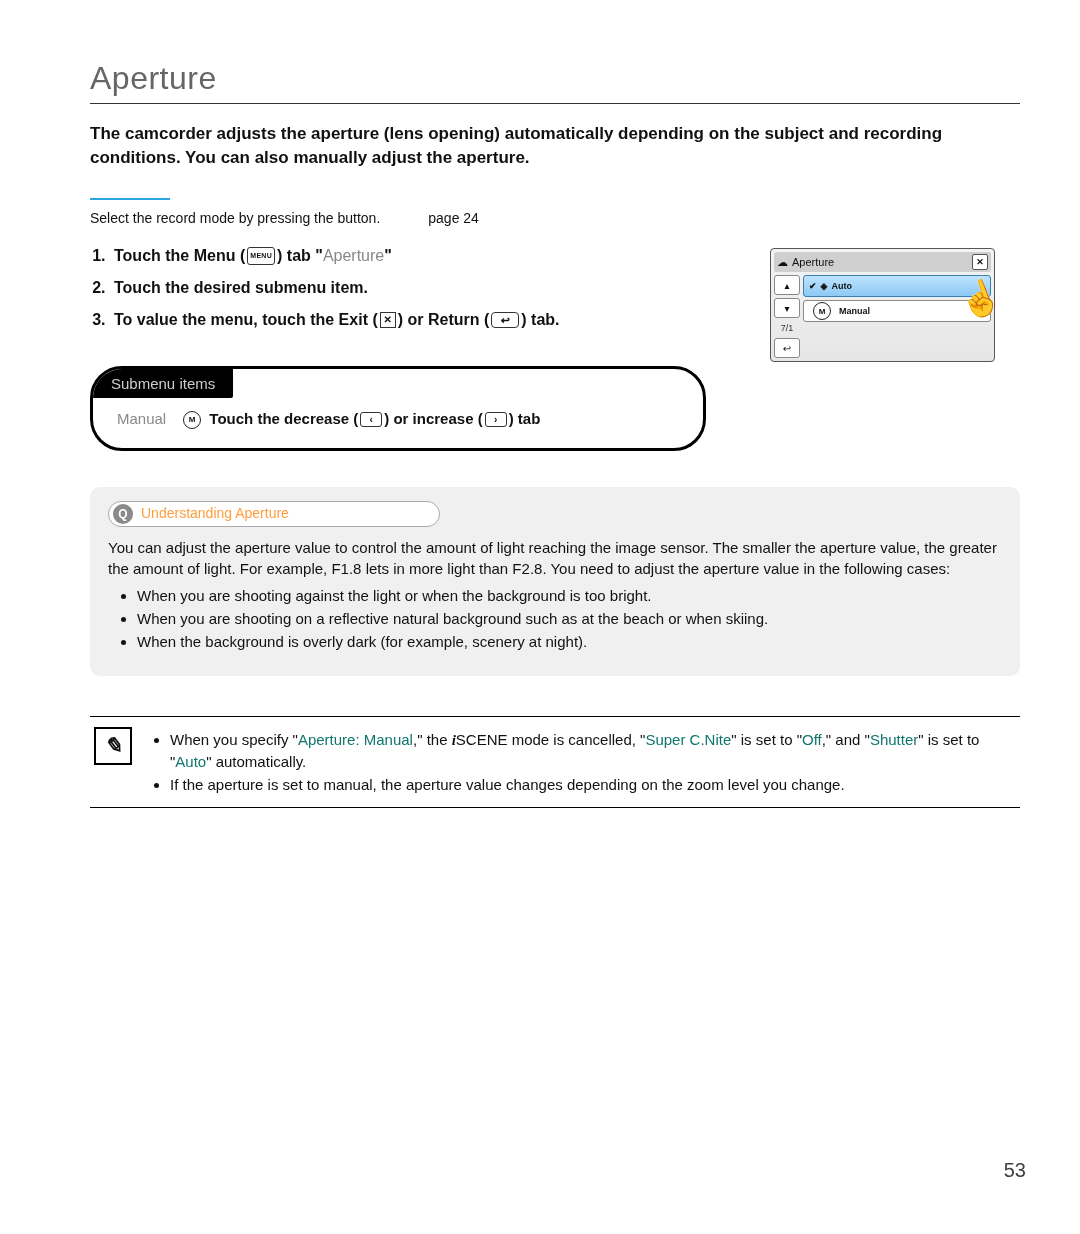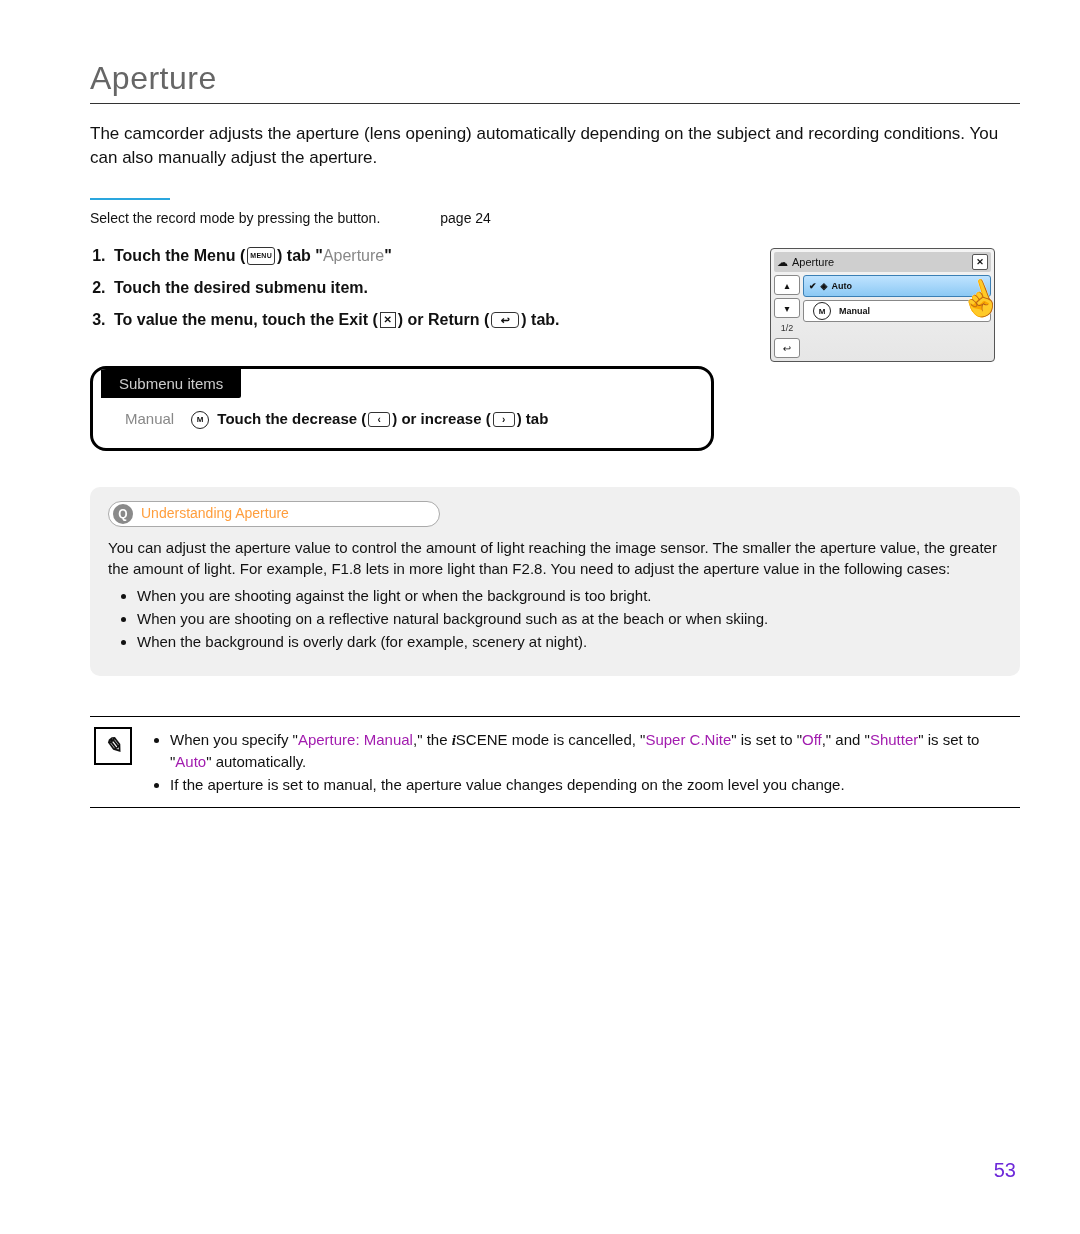--- a/index.html
+++ b/index.html
@@ -20,34 +20,34 @@
     font-size: 32px;
     font-weight: 300;
     color: #666;
     border-bottom: 1px solid #333;
     padding-bottom: 6px;
     margin-bottom: 18px;
     letter-spacing: 0.5px;
   }
   .intro {
     font-size: 17px;
-    font-weight: 400;
+    font-weight: 700;
     line-height: 1.4;
     margin-bottom: 28px;
   }
   .precheck-rule {
     width: 80px;
     border: none;
     border-top: 2px solid #2aa6de;
     margin: 0 0 10px 0;
   }
   .precheck-row {
     font-size: 14px;
     display: flex;
-    gap: 60px;
+    gap: 48px;
     margin-bottom: 14px;
   }
   .steps {
     font-size: 16px;
     font-weight: 700;
     line-height: 2;
     margin: 0 0 30px 0;
     padding-left: 20px;
   }
   .steps li { padding-left: 4px; }
@@ -142,22 +142,22 @@
   }
   .hand {
     position:absolute; right:-10px; top:4px; font-size:34px;
     transform:rotate(-20deg); color:#333;
     text-shadow: 0 0 1px #fff;
   }
 
   
   .submenu-box {
     border: 3px solid #000;
-    border-radius: 16px;
-    padding: 0 0 18px 8px;
+    border-radius: 32px;
+    padding: 0 0 18px 0;
     width: 610px;
     margin-bottom: 36px;
     overflow: hidden;
   }
   .submenu-header {
     background:#000; color:#ccc; font-size:15px;
     padding:6px 18px; display:inline-block;
     border-bottom-right-radius: 2px;
     margin-bottom: 10px;
   }
@@ -205,29 +205,29 @@
     line-height:1.4;
   }
   .notes-icon {
     width:34px;height:34px;border:2px solid #000;
     display:flex;align-items:center;justify-content:center;
     font-style:italic;font-size:22px;font-weight:700;
     flex:none;
   }
   .notes-row ul { margin:0; padding-left:20px; }
   .notes-row li { margin:2px 0; }
-  .lt { color:#a21caf; }
+  .lt { color:#0f766e; }
   .iscene { font-family: Georgia, 'Times New Roman', serif; font-style:italic; font-weight:700; }
 
   .page-num {
     position:absolute;
-    right: 64px;
+    right: 54px;
     bottom: 52px;
     font-size: 20px;
-    color:#6d28d9;
+    color:#404040;
   }
 </style>
 </head>
 <body>
 
 <div class="title">Aperture</div>
 
 <div class="intro">The camcorder adjusts the aperture (lens opening) automatically depending on the subject and recording conditions. You can also manually adjust the aperture.</div>
 
 <hr class="precheck-rule">
@@ -239,21 +239,21 @@
 <div class="lcd">
   <div class="lcd-header">
     <span>☁</span>
     <span>Aperture</span>
     <span class="x">✕</span>
   </div>
   <div class="lcd-body">
     <div class="lcd-left">
       <div class="btn">▴</div>
       <div class="btn">▾</div>
-      <div class="page">1/2</div>
+      <div class="page">7/1</div>
       <div class="btn">↩</div>
     </div>
     <div class="lcd-right">
       <div class="lcd-item selected">
         <span>✔</span>
         <span>◈</span>
         <span>Auto</span>
       </div>
       <div class="lcd-item">
         <span class="manual-icon">M</span>

